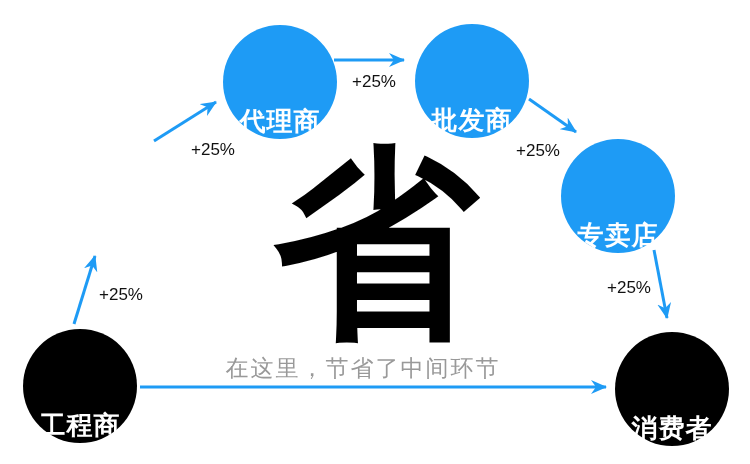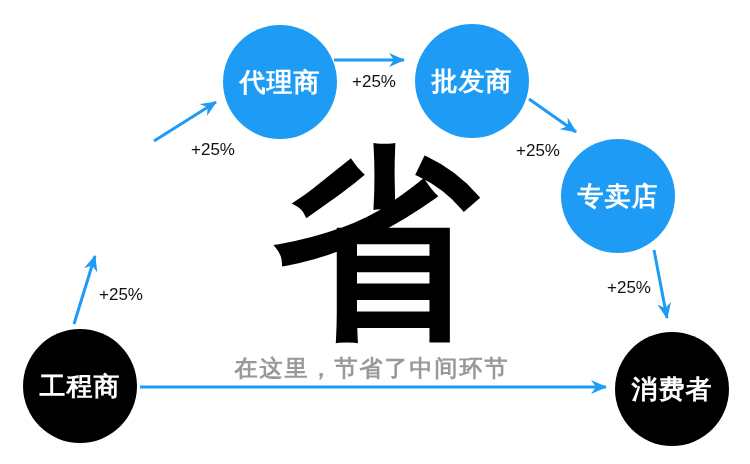--- a/index.html
+++ b/index.html
@@ -16,21 +16,21 @@
     overflow:hidden;
     font-family:"Liberation Sans","DejaVu Sans",sans-serif;
   }
   .arrow-layer{position:absolute;left:0;top:0;width:750px;height:464px;}
   .arrow-line{stroke:var(--blue);stroke-width:3;fill:none;}
   .arrow-head{fill:var(--blue);}
   .node{
     position:absolute;
     width:114px;height:114px;
     border-radius:50%;
-    display:flex;align-items:center;justify-content:center;
+    display:flex;align-items:flex-end;justify-content:center;
     color:#ffffff;
     font-size:26px;font-weight:bold;
     letter-spacing:1px;
     white-space:nowrap;
   }
   .node.blue{background:var(--blue);}
   .node.black{background:var(--black);}
   .pct{
     position:absolute;
     transform:translate(-50%,-50%);
@@ -94,15 +94,15 @@
   <div class="node black" style="left:615px;top:332px;font-family:Liberation Mono, monospace;">
     <span>消费者</span>
   </div>
 
   <div class="pct" style="left:121px;top:295px;">+25%</div>
   <div class="pct" style="left:213px;top:150px;">+25%</div>
   <div class="pct" style="left:374px;top:82px;">+25%</div>
   <div class="pct" style="left:538px;top:151px;">+25%</div>
   <div class="pct" style="left:629px;top:288px;">+25%</div>
 
-  <div class="caption-line" style="left:372px;top:368px;font-weight:bold;">在这里，节省了中间环节</div>
+  <div class="caption-line" style="left:363px;top:368px;">在这里，节省了中间环节</div>
 
 </div>
 
 </body></html>

